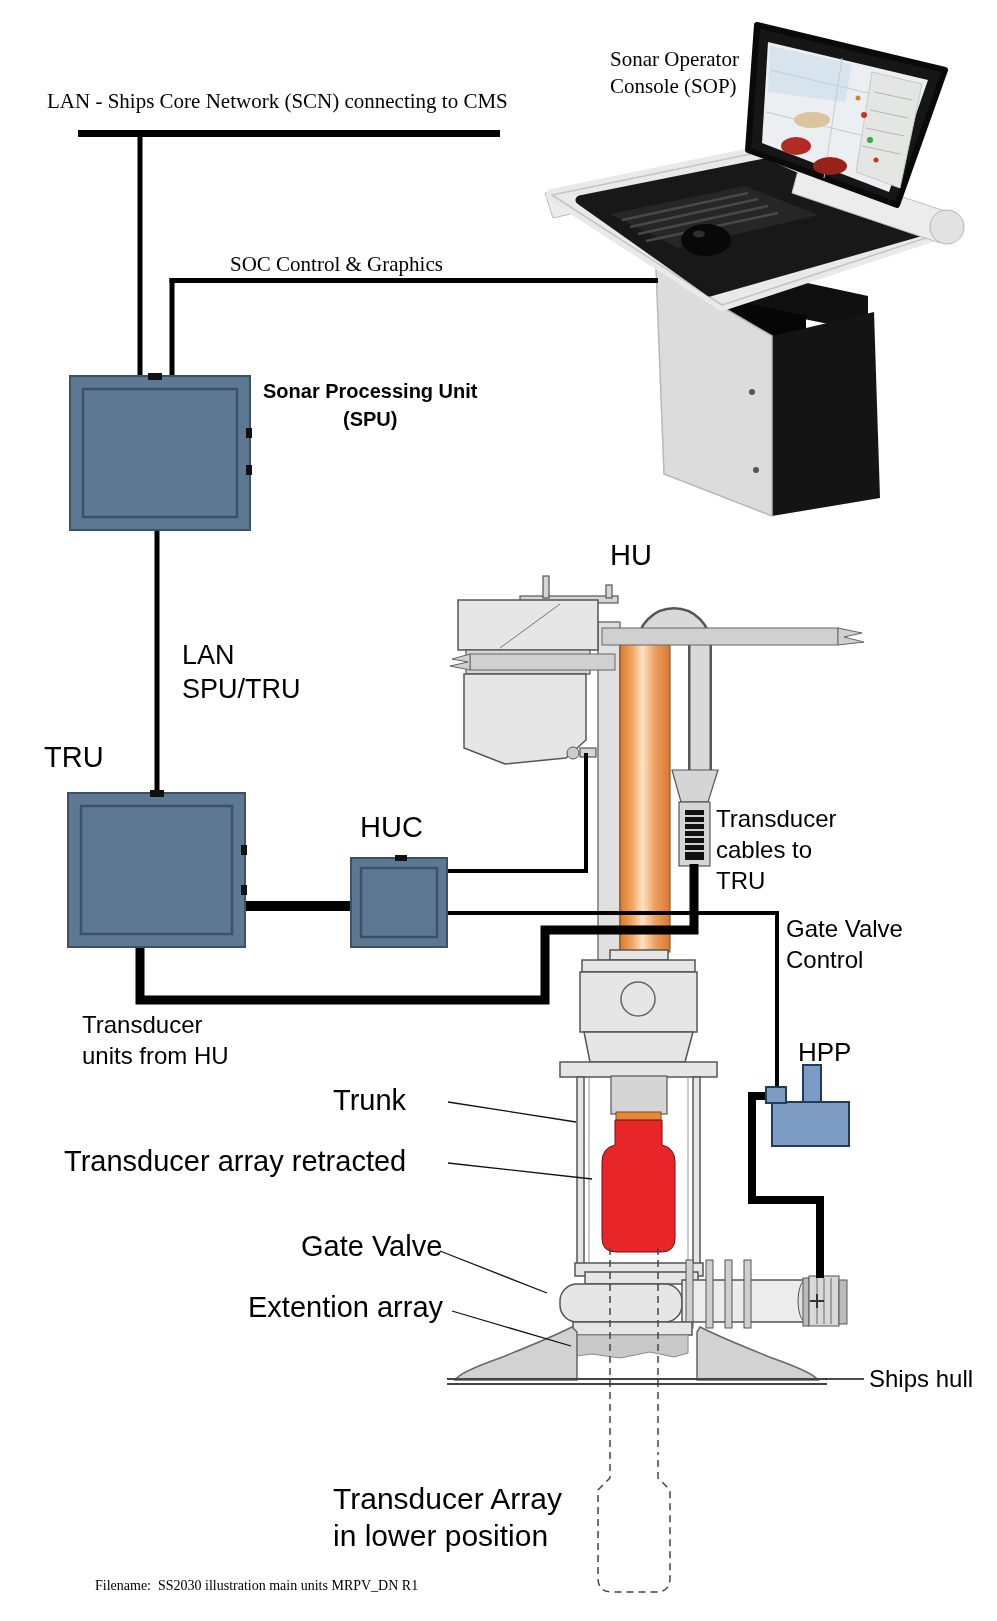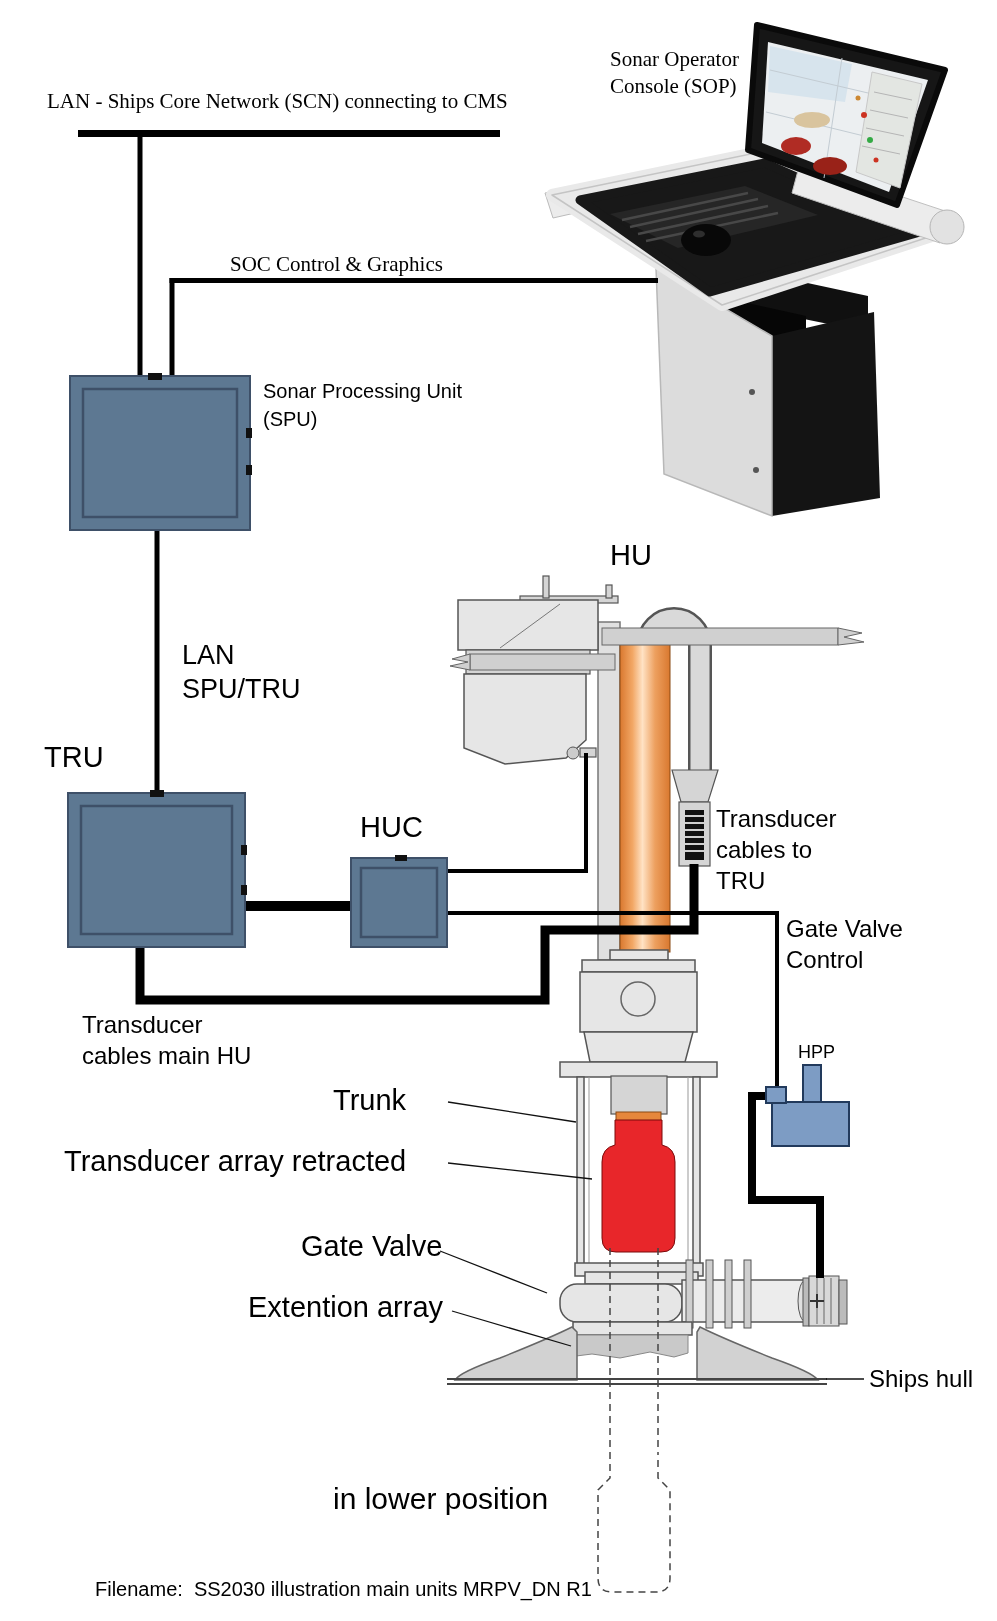--- a/index.html
+++ b/index.html
@@ -2,24 +2,24 @@
 <html style="--unit-box-fill: #5d7892; --unit-box-border: #3e5068; --hpp-fill: #7d9cc4; --hpp-border: #223a5c; --array-red: #e8262a; --cylinder-orange: #e6873c; --machinery-fill: #e6e6e6; --machinery-stroke: #555555; --cable-black: #000000;"><head>
 <meta charset="utf-8">
 <style>
   html,body{margin:0;padding:0;background:#fff;}
   #stage{position:relative;width:997px;height:1621px;background:#fff;overflow:hidden;
          font-family:"Liberation Sans",sans-serif;color:#000;}
   #draw{position:absolute;left:0;top:0;}
   .lbl{position:absolute;white-space:nowrap;}
   .serif{font-family:"Liberation Serif",serif;font-size:21px;}
   .sans-big{font-size:29px;line-height:34px;text-align:right;}
-  .sans-med{font-size:18px;line-height:32px;}
+  .sans-med{font-size:26px;line-height:32px;}
   .sans-small{font-size:24px;line-height:31px;}
-  .bold{font-weight:400;}
-  .filename{font-family:Liberation Sans, sans-serif;font-size:20px;white-space:pre;}
+  .bold{font-weight:700;text-align:center;}
+  .filename{font-family:Liberation Serif, serif;font-size:14px;white-space:pre;}
   
   .ubox{fill:var(--unit-box-fill);stroke:var(--unit-box-border);stroke-width:2;}
   .ubox-inner{fill:none;stroke:var(--unit-box-border);stroke-width:2.5;}
   .cable{stroke:var(--cable-black);fill:none;stroke-linejoin:miter;}
   .mach{fill:var(--machinery-fill);stroke:var(--machinery-stroke);stroke-width:1.5;}
   .mach2{fill:#d5d5d5;stroke:var(--machinery-stroke);stroke-width:1.2;}
   .hppc{fill:var(--hpp-fill);stroke:var(--hpp-border);stroke-width:2;}
   .dash{fill:none;stroke:#444;stroke-width:1.5;stroke-dasharray:7 5;}
   .leader{stroke:#111;stroke-width:1.3;fill:none;}
 </style>
@@ -257,29 +257,30 @@
   <div>TRU</div>
 </div>
 
 <div class="lbl sans-small" style="left:786px;top:913px">
   <div>Gate Valve</div>
   <div>Control</div>
 </div>
 
 <div class="lbl sans-small" style="left:82px;top:1009px">
   <div>Transducer</div>
-  <div>cables main HU</div>
+  <div>units from HU</div>
 </div>
 
 <div class="lbl sans-big" style="left:333px;top:1083px">Trunk</div>
 <div class="lbl sans-big" style="left:64px;top:1144px">Transducer array retracted</div>
 <div class="lbl sans-big" style="left:301px;top:1229px">Gate Valve</div>
 <div class="lbl sans-big" style="left:248px;top:1290px">Extention array</div>
 <div class="lbl sans-med" style="left:798px;top:1036px">HPP</div>
 <div class="lbl sans-small" style="left:869px;top:1363px">Ships hull</div>
 
 <div class="lbl" style="left:333px;top:1480px;font-size:30px;line-height:37px">
+  <div>Transducer Array</div>
   <div>in lower position</div>
 </div>
 
 <div class="lbl filename" style="left:95px;top:1578px">Filename:  SS2030 illustration main units MRPV_DN R1</div>
 
 </div>
 
 </body></html>

